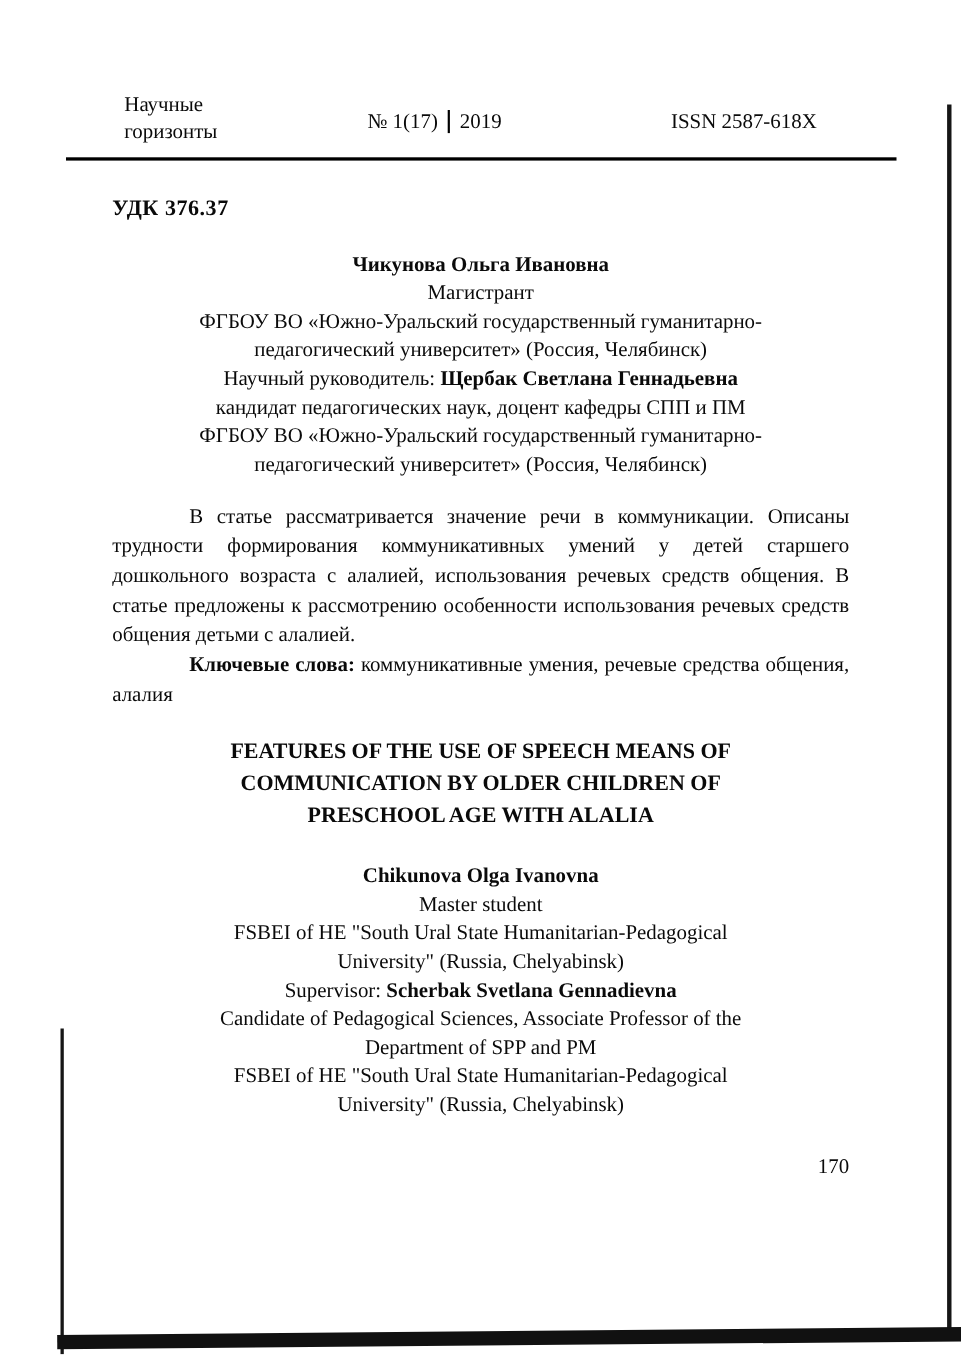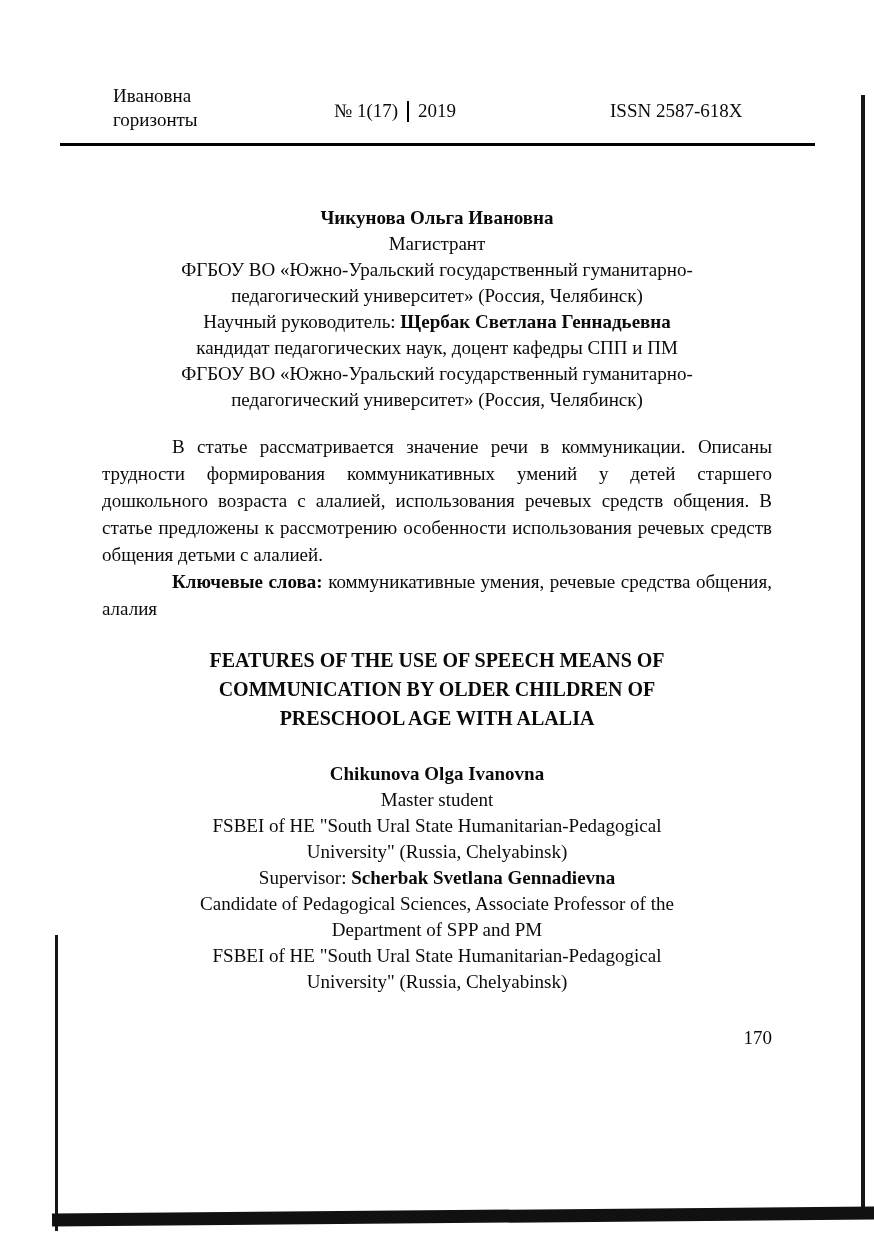--- a/index.html
+++ b/index.html
@@ -34,31 +34,32 @@
   .scan-right{position:absolute;left:861px;top:95px;width:4px;height:1116px;background:#161616;}
   .scan-left{position:absolute;left:55px;top:935px;width:3px;height:296px;background:#161616;}
   .scan-bottom{position:absolute;left:52px;top:1210px;width:830px;height:13px;background:#111111;transform:rotate(-0.5deg);}
 </style>
 </head>
 <body>
 
 <div class="page">
 
   <div class="hdr-journal">
-    <div>Ивановна</div>
+    <div>Научные</div>
     <div>горизонты</div>
   </div>
   <div class="hdr-issue">
     <span>№ 1(17)</span><span class="vbar"></span><span>2019</span>
   </div>
   <div class="hdr-issn">ISSN 2587-618X</div>
   <div class="hdr-rule"></div>
 
   <div class="content">
 
+    <div class="udc">УДК 376.37</div>
 
 
     <div class="block">
       <div class="b">Чикунова Ольга Ивановна</div>
       <div>Магистрант</div>
       <div>ФГБОУ ВО «Южно-Уральский государственный гуманитарно-</div>
       <div>педагогический университет» (Россия, Челябинск)</div>
       <div><span>Научный руководитель: </span><span class="b">Щербак Светлана Геннадьевна</span></div>
       <div>кандидат педагогических наук, доцент кафедры СПП и ПМ</div>
       <div>ФГБОУ ВО «Южно-Уральский государственный гуманитарно-</div>

